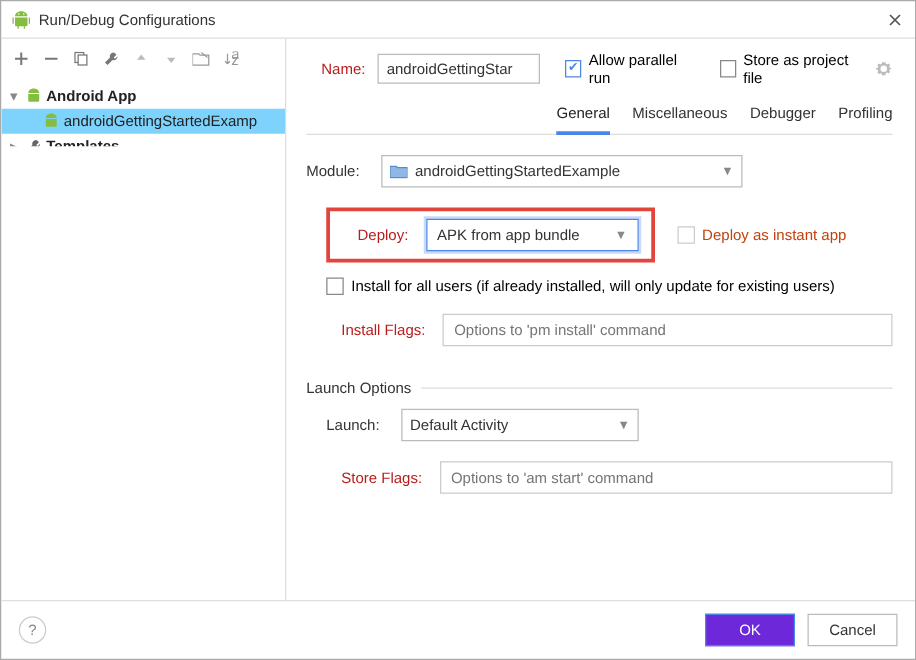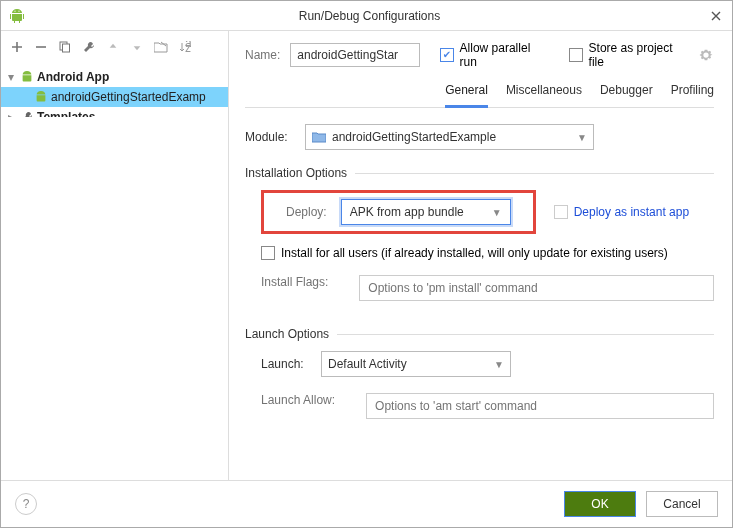--- a/index.html
+++ b/index.html
@@ -1,67 +1,67 @@
 <!DOCTYPE html>
 <html><head>
   <meta charset="utf-8">
   <style>
     * { box-sizing: border-box; margin: 0; padding: 0; font-family: "Segoe UI", Arial, sans-serif; font-size: 12px; }
     body { background: #fff; width: 733px; height: 528px; overflow: hidden; border: 1px solid #aaa; display: flex; flex-direction: column; }
-    .titlebar { display: flex; align-items: center; height: 30px; padding: 0 8px; border-bottom: 1px solid #ddd; text-align: center; }
+    .titlebar { display: flex; align-items: center; height: 30px; padding: 0 8px; border-bottom: 1px solid #ddd; }
     .titlebar .logo { width: 16px; height: 16px; margin-right: 6px; }
     .titlebar .title { flex: 1; color: #333; }
     .titlebar .close { width: 16px; height: 16px; display: flex; align-items: center; justify-content: center; cursor: pointer; color: #555; }
     .main { display: flex; flex: 1; overflow: hidden; }
     .left { width: 228px; border-right: 1px solid #ddd; display: flex; flex-direction: column; }
     .toolbar { display: flex; gap: 4px; padding: 6px 6px 8px 6px; }
     .toolbar .iconbtn { width: 20px; height: 20px; display: flex; align-items: center; justify-content: center; color: #777; cursor: pointer; }
     .tree { padding: 2px 0; overflow: hidden; }
     .tree-row { display: flex; align-items: center; height: 20px; padding-left: 4px; gap: 2px; white-space: nowrap; overflow: hidden; cursor: pointer; }
     .tree-row span.label { color: #222; }
     .tree-row.sel { background: #7dd3fc; }
     .tree-row.sel span.label { color: #222; }
     .tree-arrow { width: 12px; text-align: center; color: #888; }
     .tree-icon { width: 16px; height: 16px; display: flex; align-items: center; justify-content: center; }
     .ghost-row { height: 100%; }
     .right { flex: 1; display: flex; flex-direction: column; padding: 10px 18px 8px 16px; overflow: hidden; }
     .top-row { display: flex; align-items: center; gap: 10px; margin-bottom: 14px; }
-    .fld-label { color: #737373; }
+    .fld-label { color: #b91c1c; margin-left: 12px; }
     input[type=text].box { border: 1px solid #bbb; height: 24px; padding: 0 6px; background: #fff; color: #333; }
     .name-input { width: 130px; }
     .chk { display: inline-flex; align-items: center; gap: 6px; cursor: pointer; }
     .chk .sq { width: 14px; height: 14px; border: 1px solid #888; display: flex; align-items: center; justify-content: center; background: #fff; }
     .chk .sq.checked { border-color: #4a86e8; }
     .chk .sq.checked::after { content: "✔"; color: #4a86e8; font-size: 10px; line-height: 1; }
-    .chk.disabled { color: #1d4ed8; }
+    .chk.disabled { color: #c2410c; }
     .chk.disabled .sq { border-color: #ccc; }
     .gear { width: 16px; height: 16px; color: #bbb; display: flex; align-items: center; justify-content: center; }
     .tabs { display: flex; gap: 18px; border-bottom: 1px solid #ddd; margin-bottom: 16px; justify-content: flex-end; }
     .tab { padding: 0 0 8px 0; color: #333; cursor: pointer; }
     .tab.active { color: #222; border-bottom: 3px solid #4a86e8; margin-bottom: -1px; }
     .form-row { display: flex; align-items: center; margin-bottom: 16px; }
     .form-row .lab { width: 60px; color: #333; }
     .combo { border: 1px solid #bbb; height: 26px; display: flex; align-items: center; padding: 0 6px; background: #fff; cursor: pointer; min-width: 200px; }
     .combo .val { flex: 1; color: #333; display: flex; align-items: center; gap: 6px; }
     .combo .caret { color: #888; font-size: 10px; }
     .section { margin-bottom: 10px; }
     .section-title { display: flex; align-items: center; color: #333; margin-bottom: 10px; }
     .section-title .line { flex: 1; height: 1px; background: #ddd; margin-left: 8px; }
     .indent { padding-left: 16px; }
-    .highlight-box { border: 3px solid #e2453c; padding: 6px 22px; display: inline-flex; align-items: center; gap: 14px; }
+    .highlight-box { border: 3px solid #e2453c; padding: 6px 10px; display: inline-flex; align-items: center; gap: 14px; }
     .deploy-combo { border: 1px solid #4a86e8; box-shadow: 0 0 0 2px rgba(74,134,232,0.3); height: 26px; display:flex; align-items:center; padding:0 8px; min-width: 170px; cursor:pointer; }
     .deploy-combo .val { flex:1; color:#333; }
     .deploy-combo .caret { color:#888; font-size:10px; }
-    .install-flags, .launch-flags { display:flex; align-items:flex-start; gap: 31px; margin-top: 12px; }
+    .install-flags, .launch-flags { display:flex; align-items:center; gap: 14px; margin-top: 12px; }
     .flags-input { flex: 1; border: 1px solid #ccc; height: 26px; padding: 0 8px; color:#aaa; }
     .footer { display:flex; align-items:center; padding: 10px 14px; border-top: 1px solid #ddd; }
     .footer .help { width: 22px; height: 22px; border: 1px solid #ccc; border-radius: 11px; display:flex; align-items:center; justify-content:center; color:#888; cursor:pointer; }
     .footer .spacer { flex:1; }
     .btn { min-width: 72px; height: 26px; border: 1px solid #bbb; background: #fff; color:#333; margin-left: 10px; cursor:pointer; display:flex; align-items:center; justify-content:center; }
-    .btn.primary { background: #4d7c0f; border-color: #4a86e8; color:#fff; }
+    .btn.primary { background: #6d28d9; border-color: #4a86e8; color:#fff; }
     .and-green { fill: #84bd3f; }
     svg { display: block; }
   </style>
 </head>
 <body>
 
 <div class="titlebar">
   <span class="logo">
     <svg viewBox="0 0 16 16" width="16" height="16">
         <path class="and-green" d="M3 6h10v6a1 1 0 0 1-1 1h-1v2h-1v-2H6v2H5v-2H4a1 1 0 0 1-1-1V6zm0-1c0-2 2-4 5-4s5 2 5 4H3zm-2 1h1v5H1V6zm13 0h1v5h-1V6z"></path>
@@ -191,24 +191,20 @@
                 <path d="M0 2h5l1 1h8v8H0z" fill="#8fb8e8" stroke="#5a8ac8"></path>
               </svg>
             </span>
           <span>androidGettingStartedExample</span>
         </span>
         <span class="caret">▼</span>
       </div>
     </div>
 
     <div class="section">
-      <div class="section-title">
-        <span>Installation Options</span>
-        <span class="line"></span>
-      </div>
       <div class="indent">
         <div style="display:flex;align-items:center;gap:18px">
           <span class="highlight-box">
             <span class="fld-label">Deploy:</span>
             <div class="deploy-combo">
               <span class="val">APK from app bundle</span>
               <span class="caret">▼</span>
             </div>
           </span>
           <label class="chk disabled">
@@ -234,21 +230,21 @@
       </div>
       <div class="indent">
         <div class="form-row">
           <span class="lab">Launch:</span>
           <div class="combo" style="width:190px;min-width:190px">
             <span class="val">Default Activity</span>
             <span class="caret">▼</span>
           </div>
         </div>
         <div class="launch-flags">
-          <span class="fld-label">Launch Allow:</span>
+          <span class="fld-label">Store Flags:</span>
           <input type="text" class="flags-input" placeholder="Options to 'am start' command" style="">
         </div>
       </div>
     </div>
   </div>
 </div>
 
 <div class="footer">
   <span class="help">?</span>
   <span class="spacer"></span>

